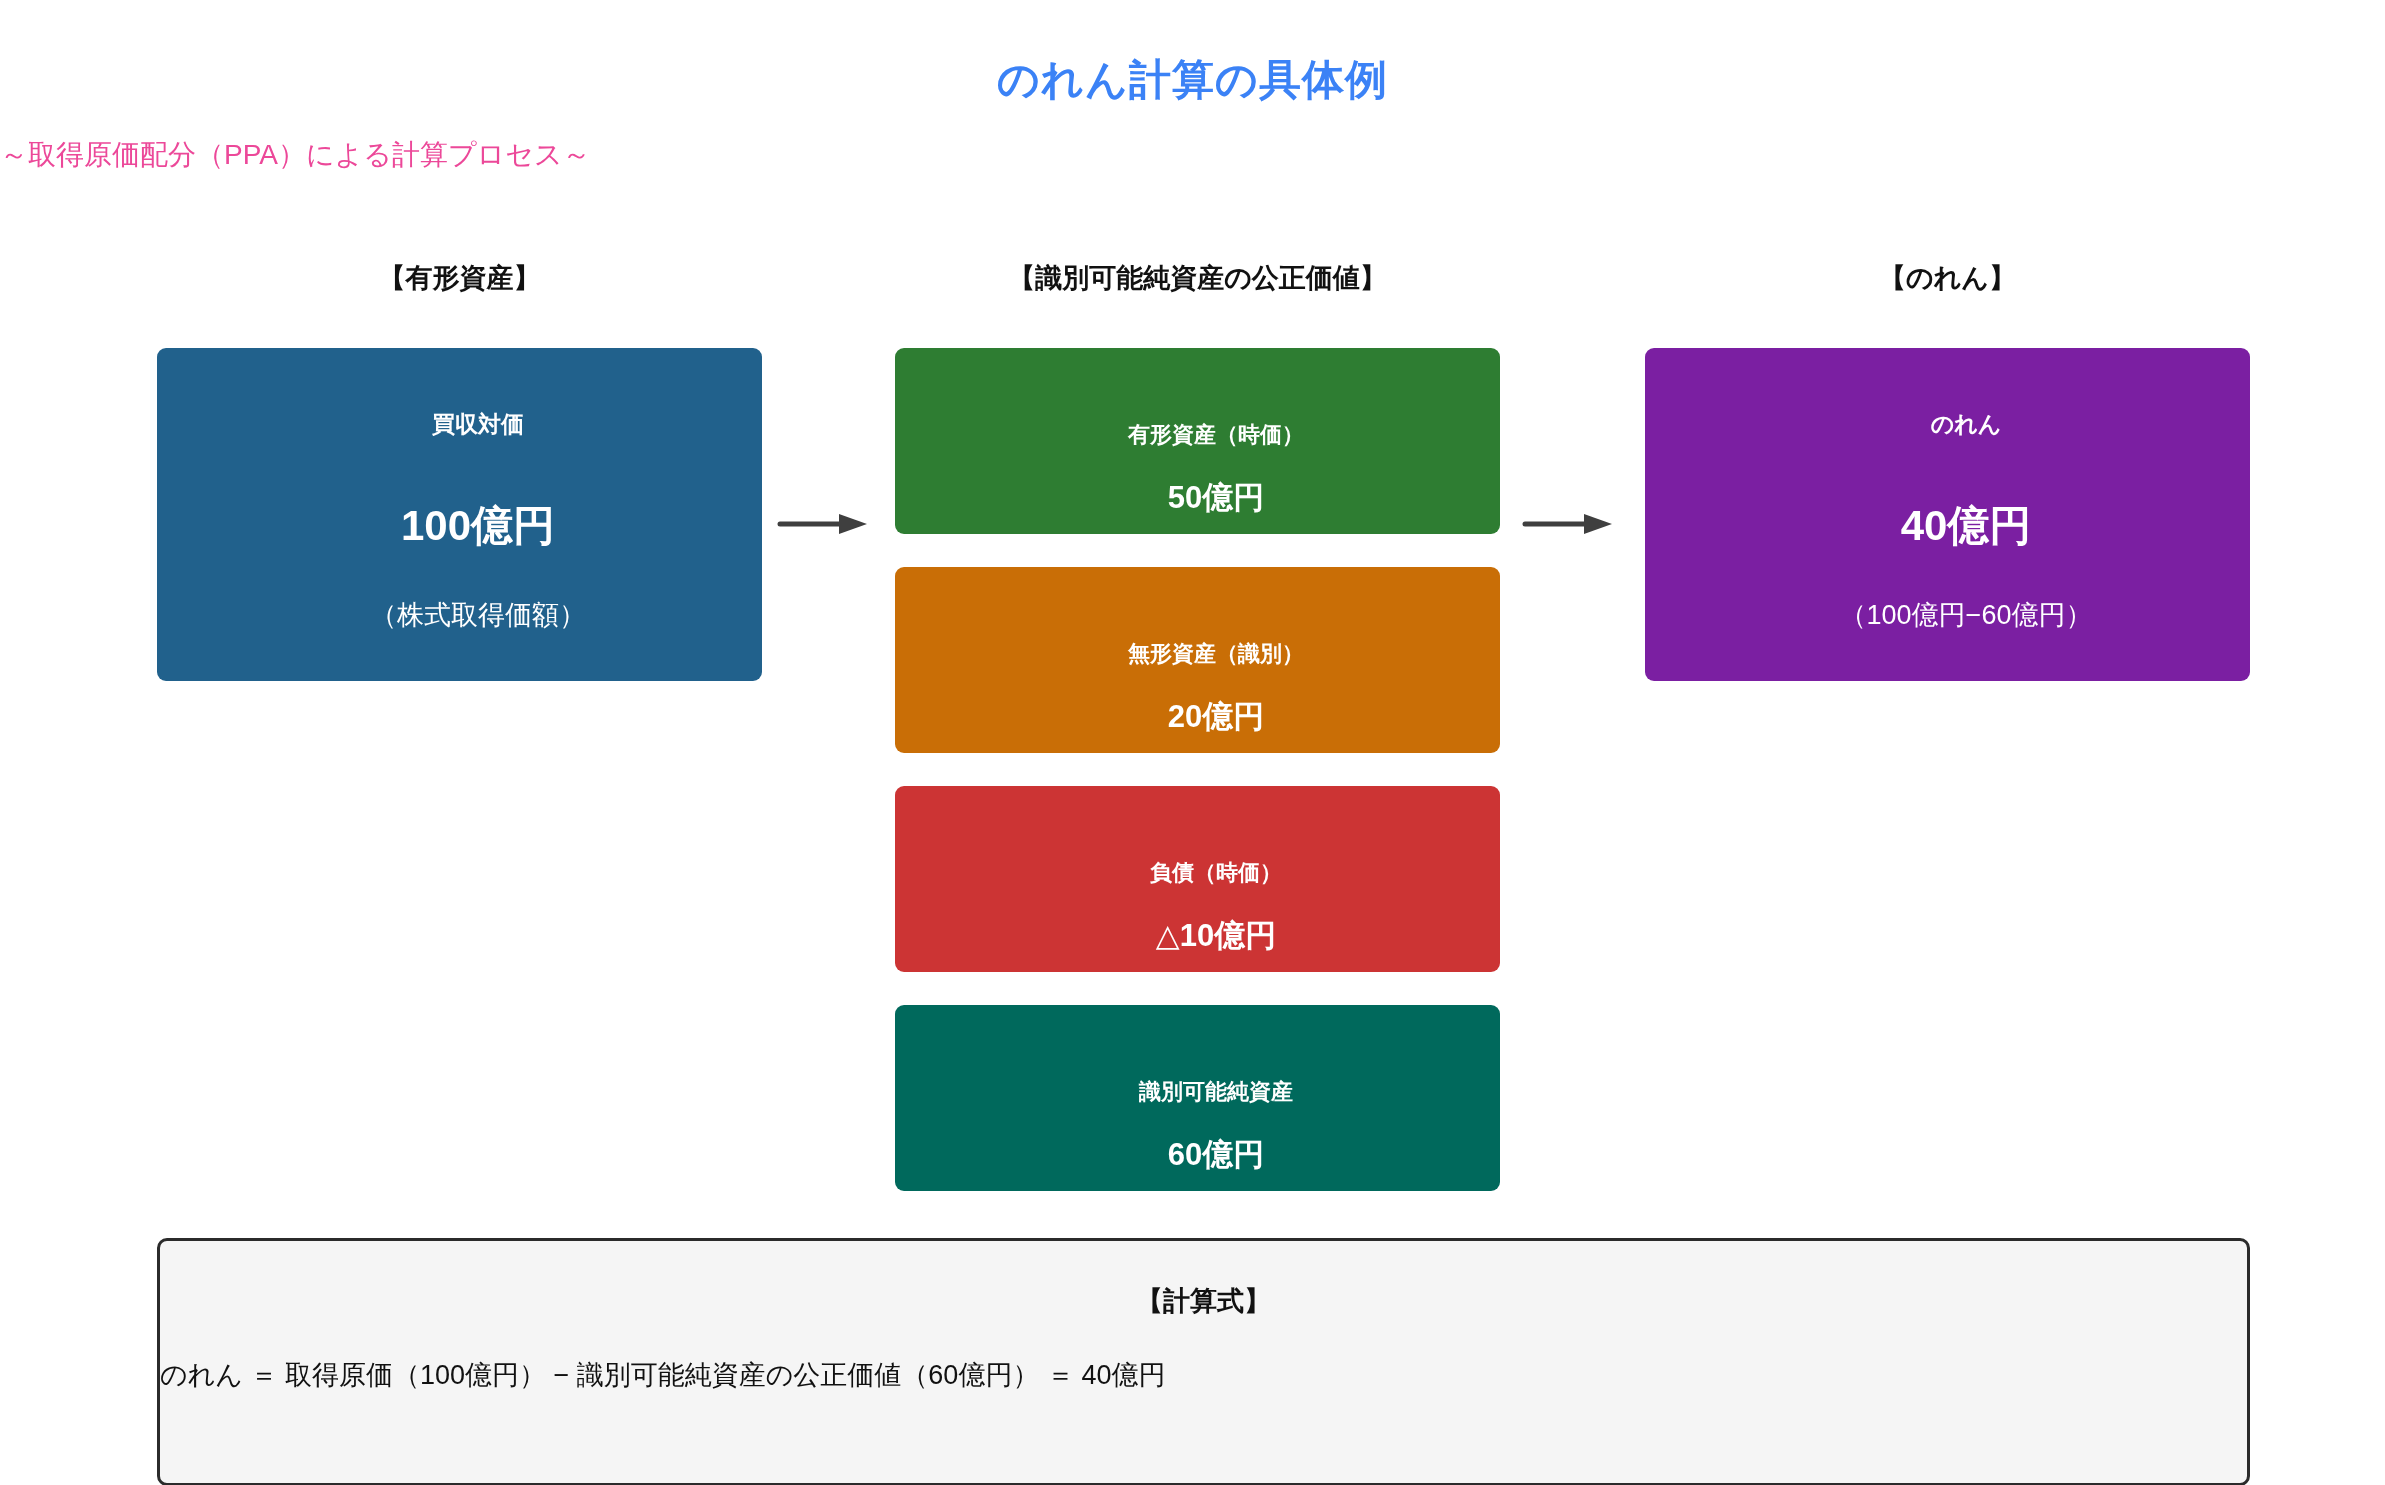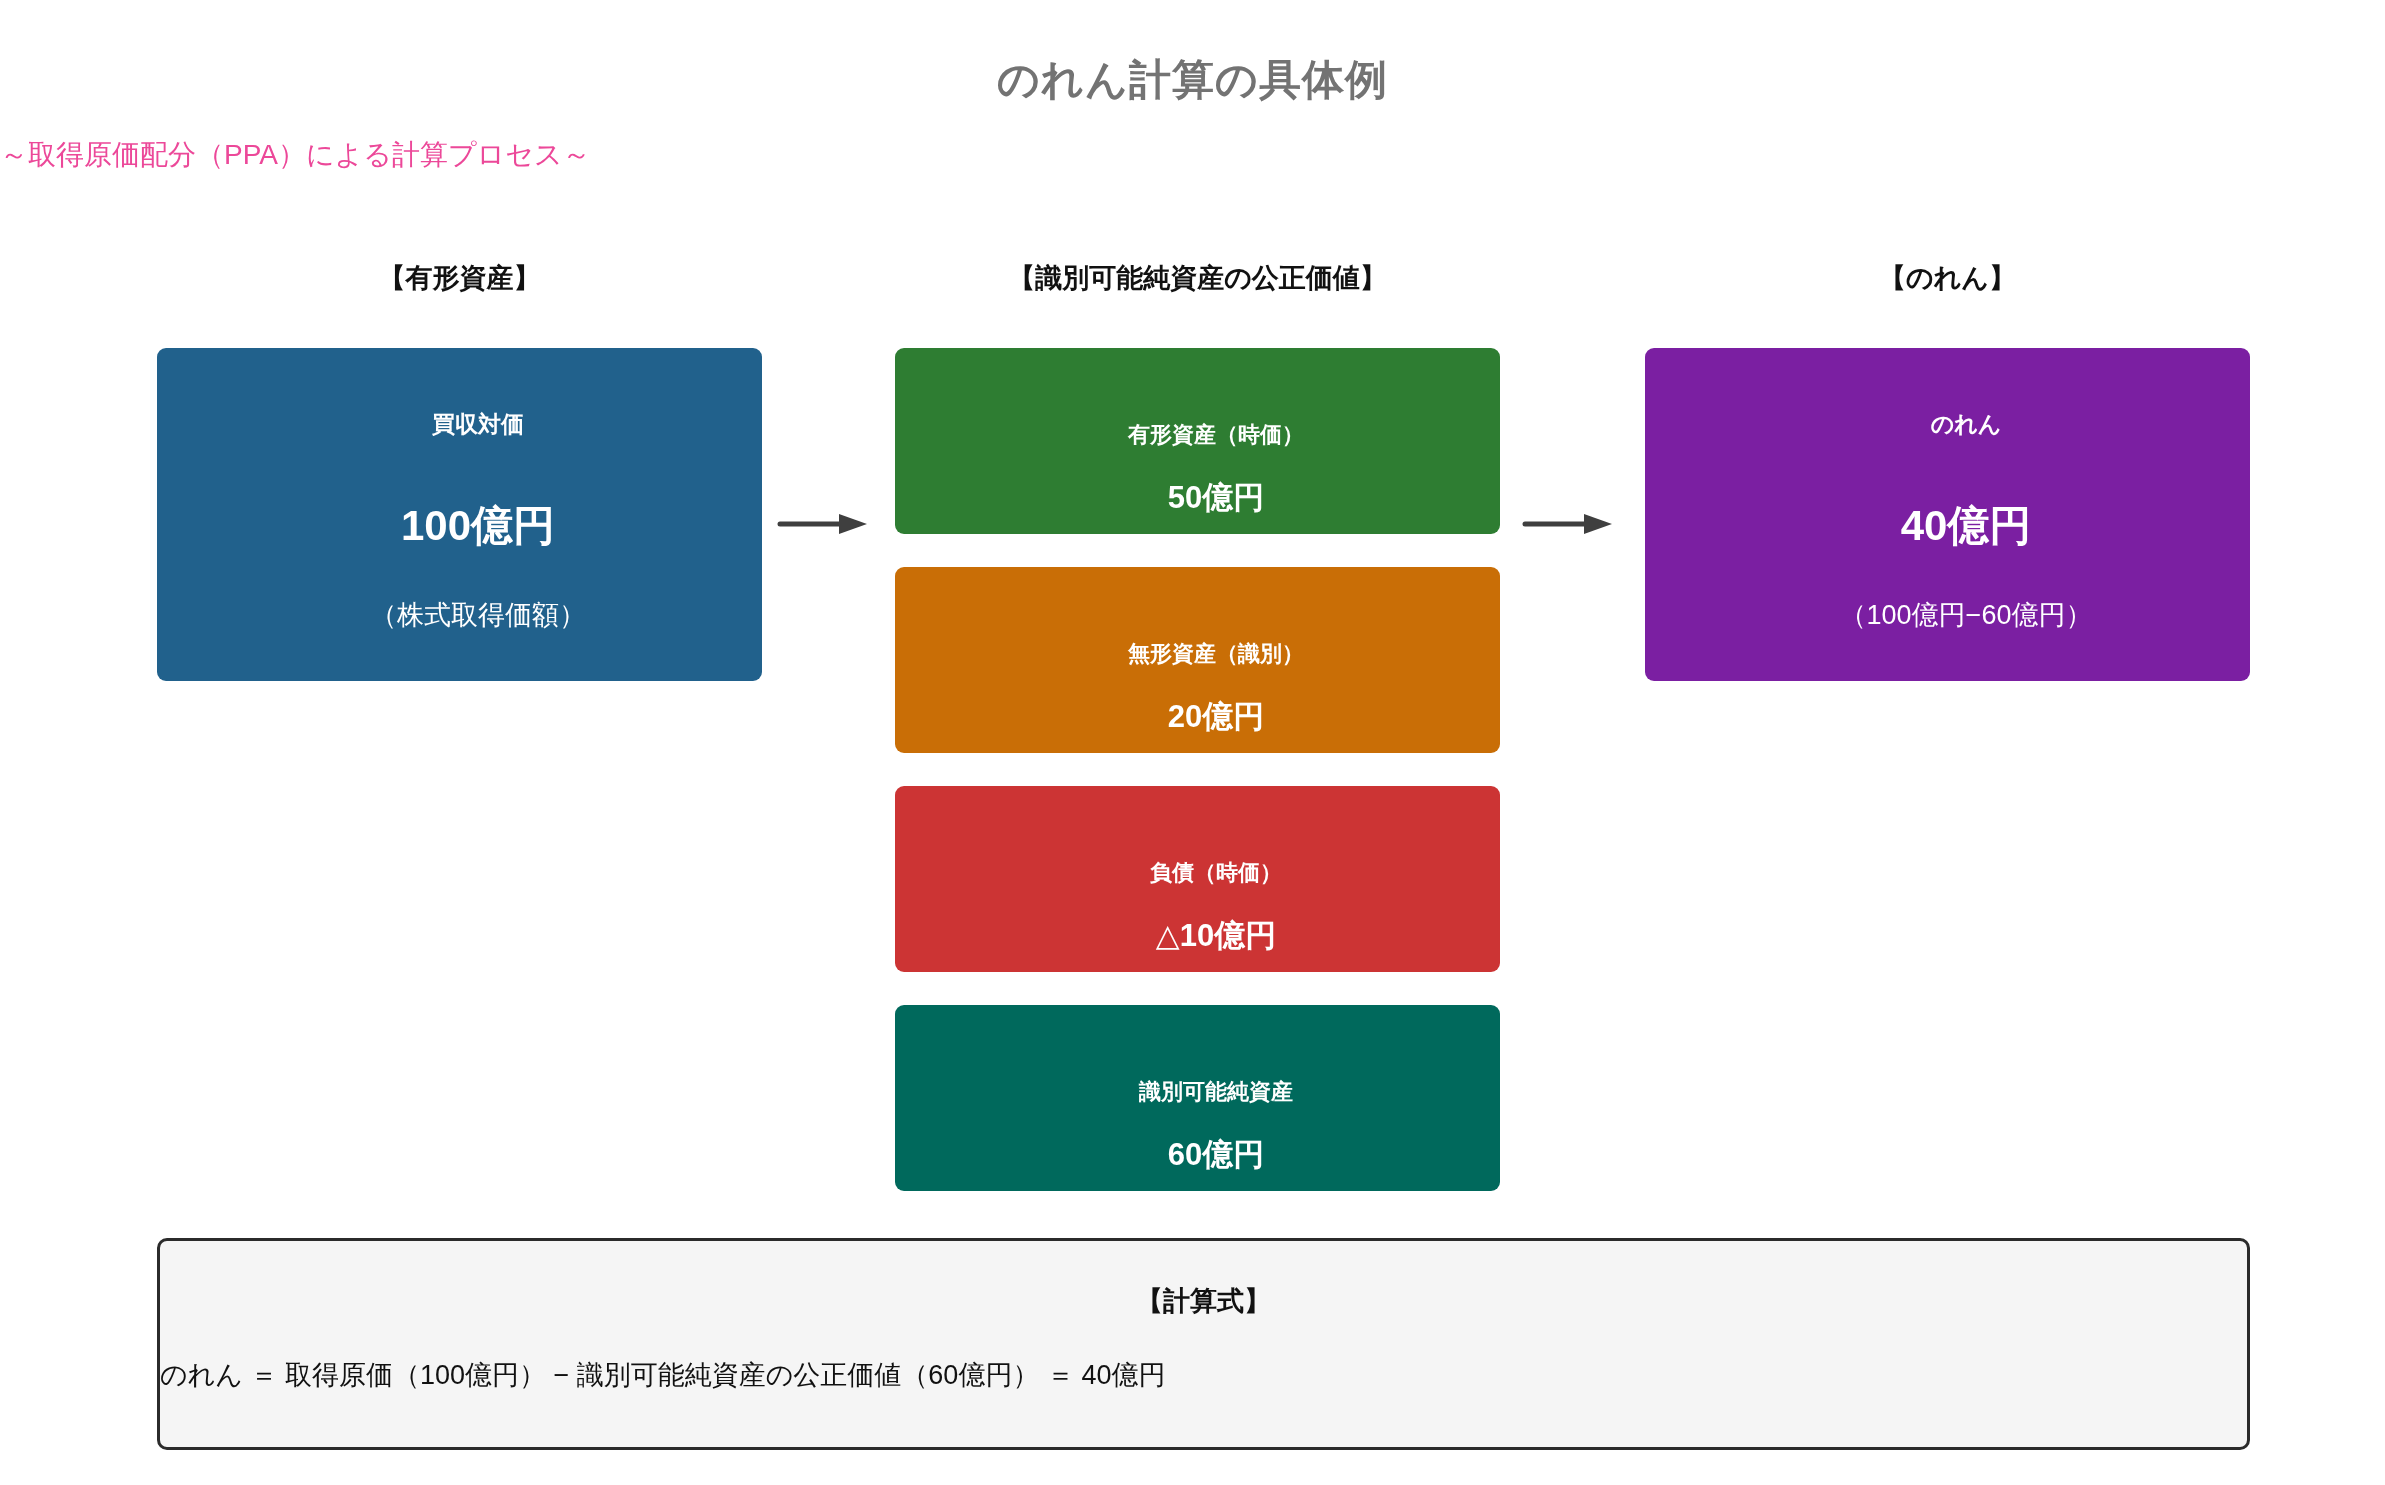--- a/index.html
+++ b/index.html
@@ -7,21 +7,21 @@
   body {
     font-family: "Liberation Sans", "DejaVu Sans", sans-serif;
     width: 2385px; height: 1485px; position: relative;
   }
   .canvas {
     position: absolute; left: 0; top: 0; width: 2385px; height: 1485px;
     background: #ffffff; overflow: hidden;
   }
   .title {
     position: absolute; left: 0; top: 52px; width: 100%;
-    text-align: center; font-size: 42px; font-weight: bold; color: #737373;
+    text-align: center; font-size: 42px; font-weight: bold; color: #3b82f6;
     letter-spacing: 1px;
   }
   .subtitle {
     position: absolute; left: 0; top: 136px; width: 100%;
     font-size: 28px; color: #ec4899;
   }
   .col-header {
     position: absolute; top: 260px; text-align: center;
     font-size: 27px; font-weight: bold; color: #111111;
   }
@@ -37,21 +37,21 @@
   .big-box .value { top: 152px; font-size: 42px; font-weight: bold; line-height: 52px; }
   .big-box .note  { top: 252px; font-size: 27px; line-height: 30px; }
 
   .mid-box { left: 895px; width: 605px; height: 186px; }
   .mid-box .label { top: 72px;  font-size: 22px; font-weight: bold; line-height: 30px; }
   .mid-box .value { top: 130px; font-size: 31px; font-weight: bold; line-height: 40px; }
 
   .arrow { position: absolute; top: 507px; width: 92px; height: 34px; }
 
   .formula-box {
-    position: absolute; left: 157px; top: 1238px; width: 2093px; height: 212px;
+    position: absolute; left: 157px; top: 1238px; width: 2093px; height: 248px;
     border: 3px solid #2b2b2b; border-radius: 10px;
   }
   .formula-header {
     position: absolute; left: 0; top: 42px; width: 100%; text-align: center;
     font-size: 27px; font-weight: bold; color: #111111;
   }
   .formula-text {
     position: absolute; left: 0; top: 116px; width: 100%; 
     font-size: 27px; color: #111111;
   }

